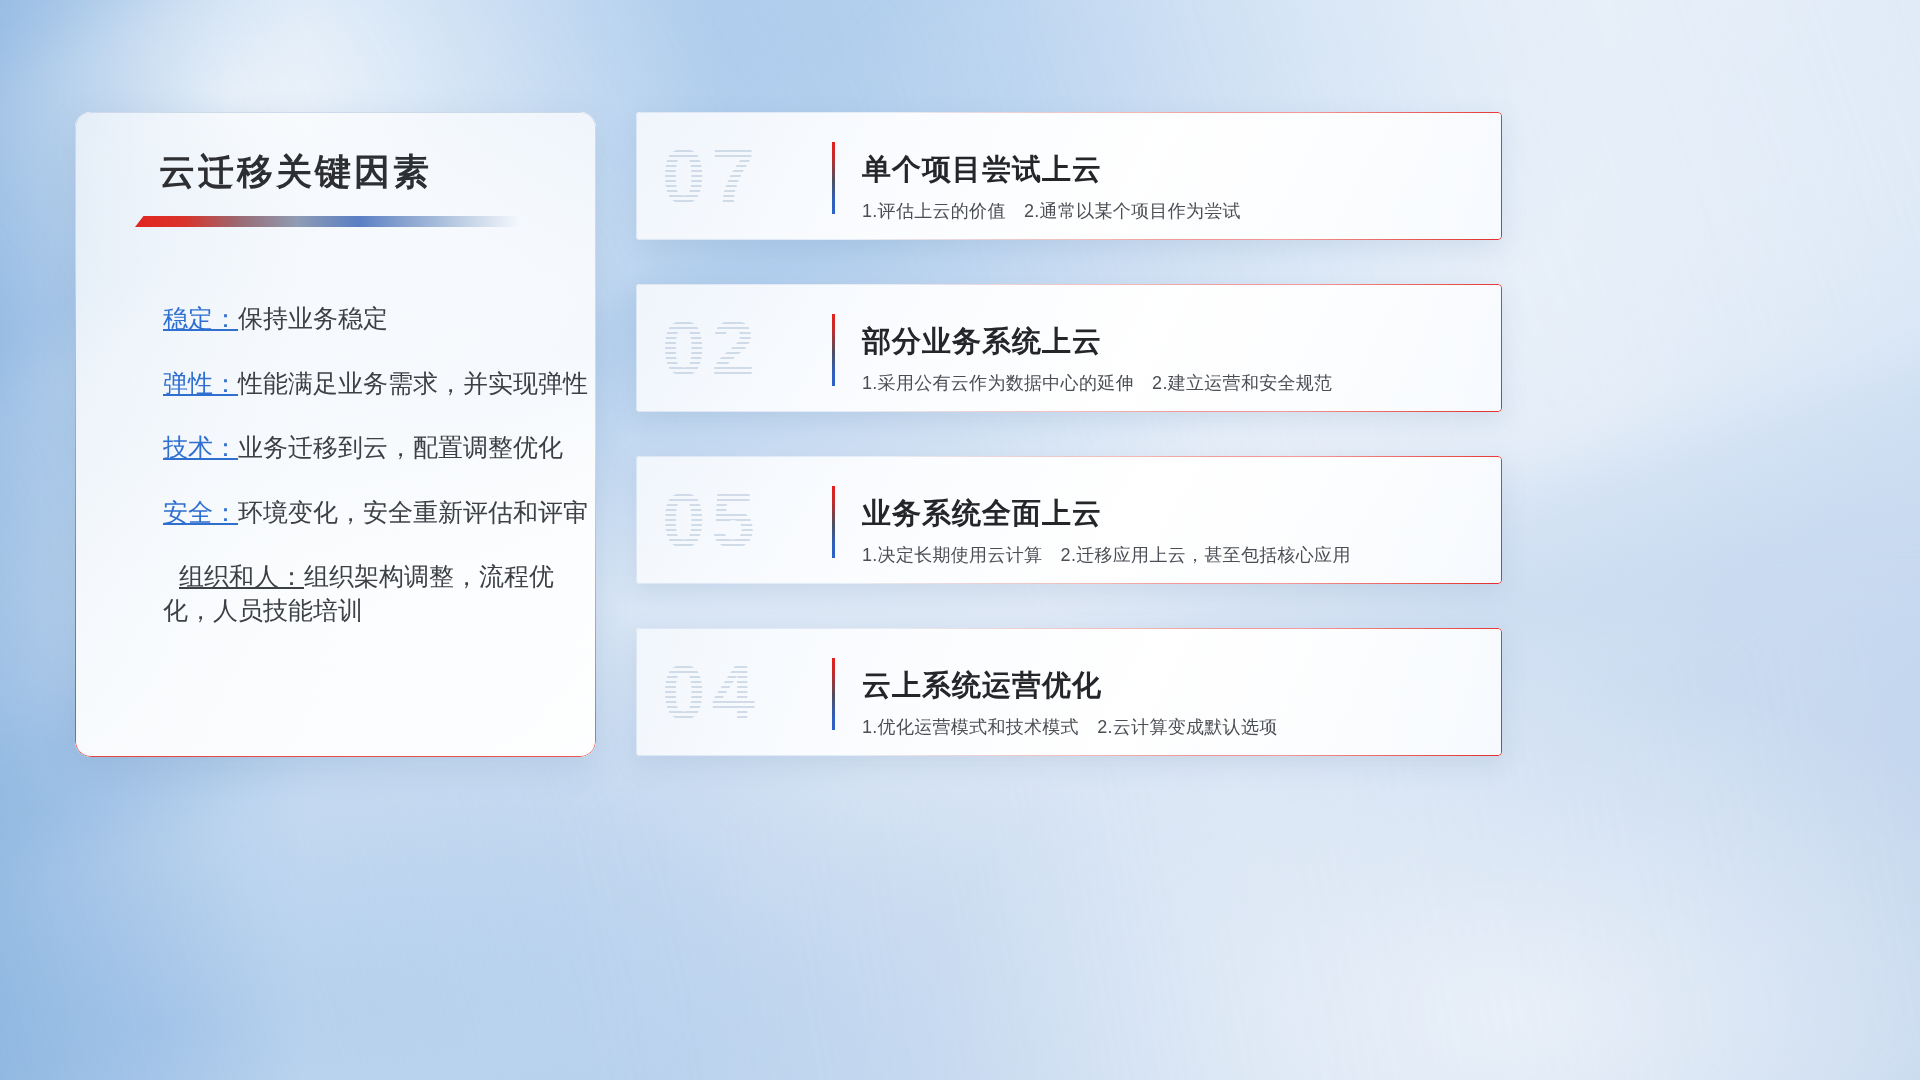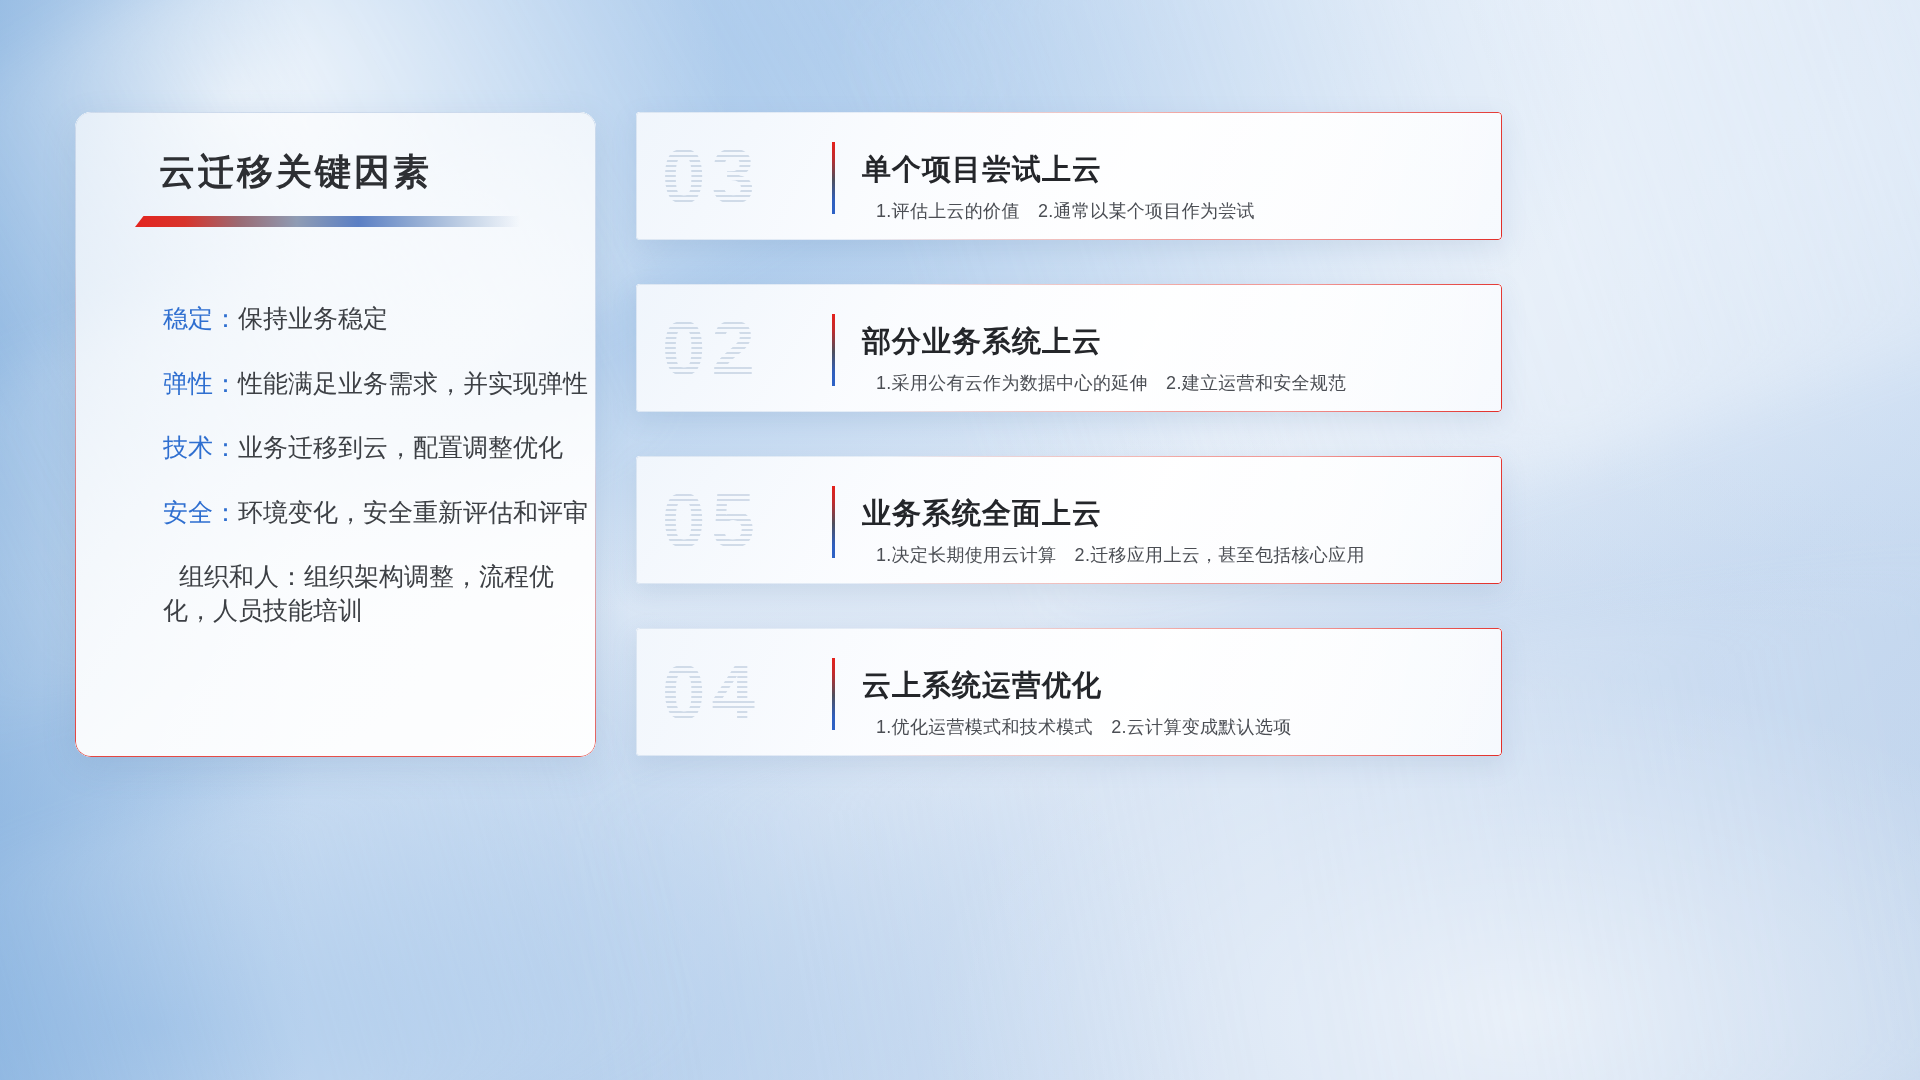--- a/index.html
+++ b/index.html
@@ -67,21 +67,21 @@
     background:linear-gradient(90deg,
       #e3241f 0%, #d8342c 13%, #9a6a73 27%,
       #8f9cb4 42%, #5b7fc4 58%, #8fa9d2 72%,
       #c3d2e6 86%, rgba(226,235,246,0) 100%);
     clip-path:polygon(2.2% 0, 100% 0, 100% 100%, 0 100%);
   }
 
   #left-list { position:absolute; left:88px; top:190px; width:430px; }
   .list-row { margin-bottom:31px; line-height:1.34; }
   .list-row:last-child { margin-bottom:0; }
-  .li-label { font-size:25px; color:#2f6fd0; font-weight:400; }
+  .li-label { font-size:25px; color:#2f6fd0; font-weight:400;text-decoration:underline; }
   .li-label.plain { color:#3d4045;margin-left:16px; }
   .li-text  { font-size:25px; color:#3d4045; font-weight:400;font-family:Liberation Serif, serif; }
 
   
   #cards { position:absolute; left:636px; top:112px; width:866px; }
   .card {
     position:relative; height:128px; margin-bottom:44px;
     border-radius:4px; overflow:hidden;
     background:linear-gradient(118deg,
       rgba(244,248,253,.93) 0%,
@@ -121,21 +121,21 @@
     position:absolute; left:196px; top:30px; width:3px; height:72px;
     background:linear-gradient(180deg,#e5211c 0%,#c22a2c 22%,#4f4f5c 52%,#2f5fbf 82%,#2d62c6 100%);
   }
   .card-body { position:absolute; left:226px; top:40px; right:24px; }
   .card-title {
     font-size:29px; font-weight:700; color:#24262a;
     letter-spacing:1px; line-height:1.22; white-space:nowrap;
   }
   .card-desc {
     margin-top:12px; font-size:18px; color:#4b4e54;
-    letter-spacing:.3px; white-space:nowrap;margin-left:14px;
+    letter-spacing:.3px; white-space:nowrap;
   }
 </style>
 </head>
 <body>
 
 <div id="bg">
   <div class="bg-base"></div>
   <div class="glow-tl"></div>
   <div class="glow-br"></div>
   <div class="tint-left"></div>
@@ -171,21 +171,21 @@
       <span class="li-label plain">组织和人：</span><span class="li-text">组织架构调整，流程优化，人员技能培训</span>
     </div>
 
   </div>
 </div>
 
 <div id="cards">
 
   <div class="card">
     <div class="card-sheen"></div>
-    <div class="ghost-num">03</div>
+    <div class="ghost-num">07</div>
     <div class="accent-bar"></div>
     <div class="card-body">
       <div class="card-title">单个项目尝试上云</div>
       <div class="card-desc">1.评估上云的价值　2.通常以某个项目作为尝试</div>
     </div>
   </div>
 
   <div class="card">
     <div class="card-sheen"></div>
     <div class="ghost-num">02</div>

